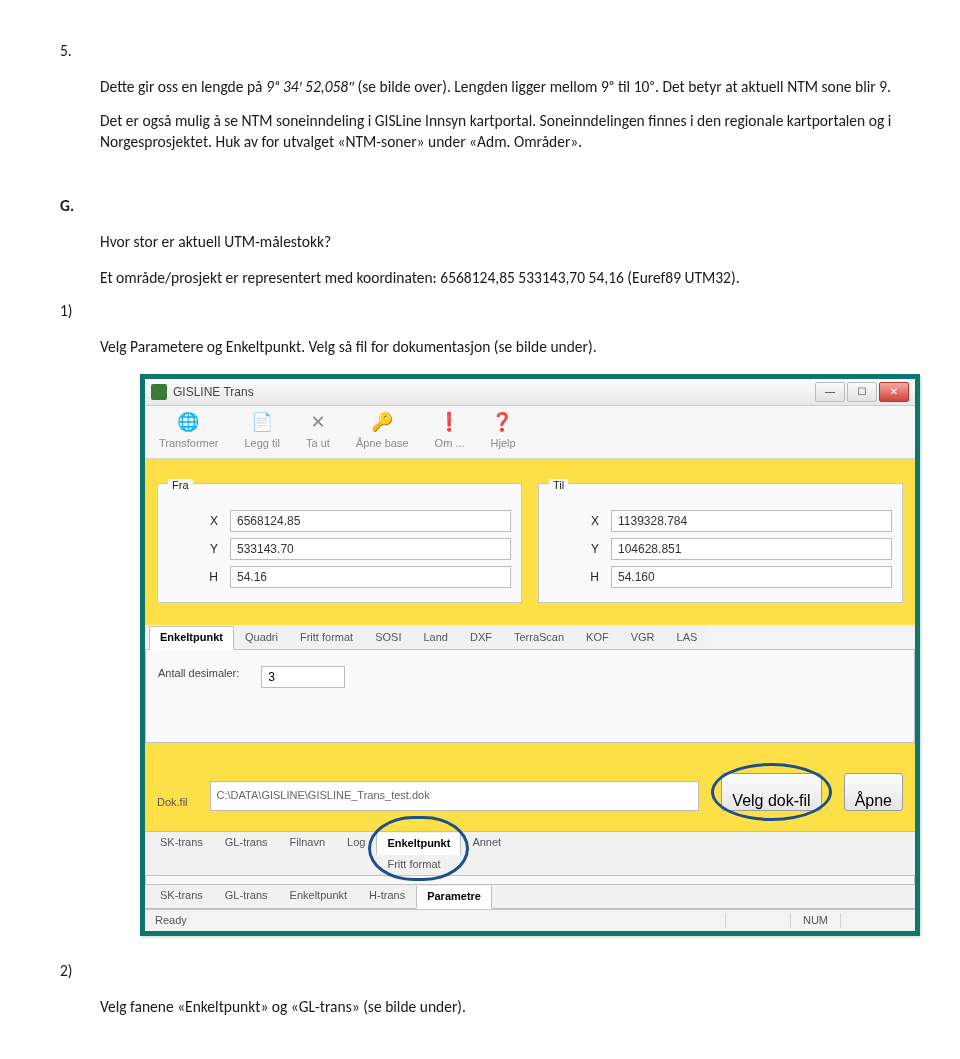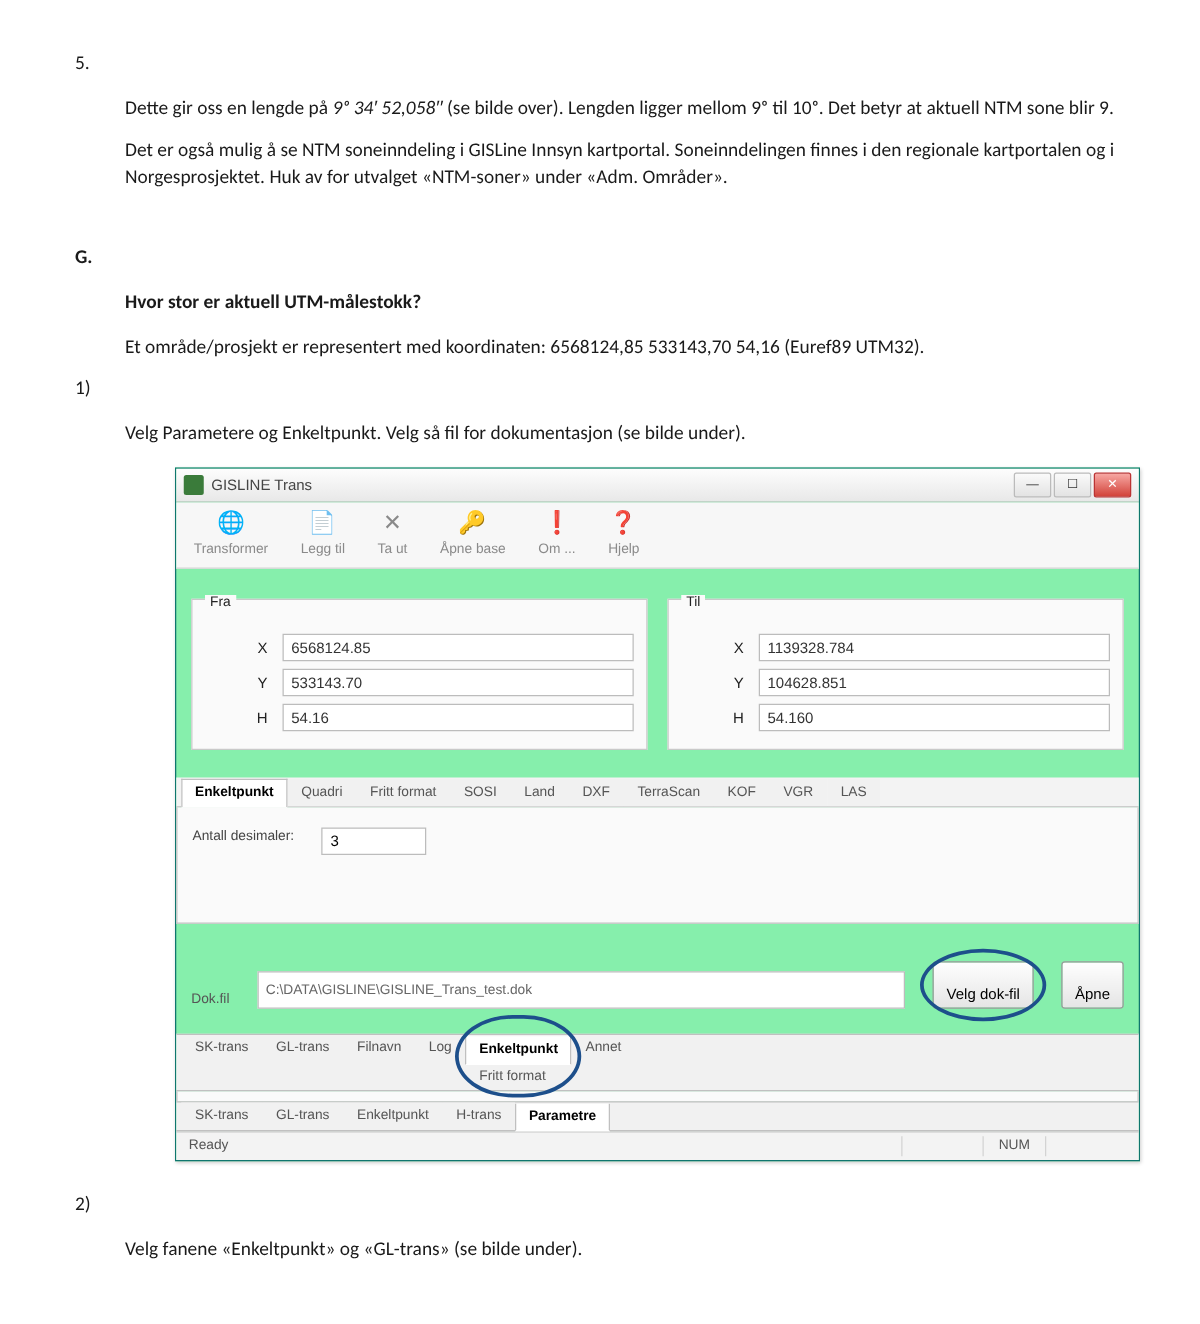--- a/index.html
+++ b/index.html
@@ -14,28 +14,28 @@
     box-sizing: border-box;
   }
   .doc-para { margin: 0 0 12px 0; }
   .indent1 { margin-left: 40px; }
   .list-row { display: flex; margin-bottom: 10px; }
   .list-num { width: 40px; flex-shrink: 0; }
   .list-body { flex: 1; margin-top: 36px; }
   .italic { font-style: italic; }
   .section-row { display: flex; margin-top: 30px; margin-bottom: 14px; }
   .section-row .list-num { font-weight: bold; }
-  .section-row .list-body { font-weight: bold; }
+  .section-row .list-body { font-weight: normal; }
 
   
   .app-window {
     width: 770px;
     margin: 16px 0 16px 80px;
-    border: 1px solid #0f766e;
-    background: #86efac;
+    border: 5px solid #0f766e;
+    background: #fde047;
     font-family: "Segoe UI", Tahoma, sans-serif;
     font-size: 12px;
     color: #333;
     box-shadow: 1px 1px 3px rgba(0,0,0,.2);
   }
   .titlebar {
     background: linear-gradient(#fdfdfd,#e8e8e8);
     border-bottom: 1px solid #ccc;
     display: flex;
     align-items: center;
@@ -123,21 +123,21 @@
     margin-top: 24px;
     padding: 6px 12px 20px 12px;
     display: flex; align-items: flex-end; gap: 22px;
     font-size: 11px; color: #555;
   }
   .dok-path {
     flex: 1; height: 20px; border: 1px solid #bcbcbc; background: #fff;
     padding: 4px 6px; font-size: 11px; color: #666; display: flex; align-items: center;
   }
   .small-btn {
-    height: 22px; padding: 18px 10px; font-size: 12px;
+    height: 22px; padding: 18px 10px; font-size: 16px;
     border: 1px solid #9a9a9a; border-radius: 3px;
     background: linear-gradient(#fefefe,#e5e5e5);
     cursor: pointer;
   }
   .circled { position: relative; }
   .circled::after {
     content: "";
     position: absolute;
     border: 3px solid #1d4f8b;
     border-radius: 50%;

